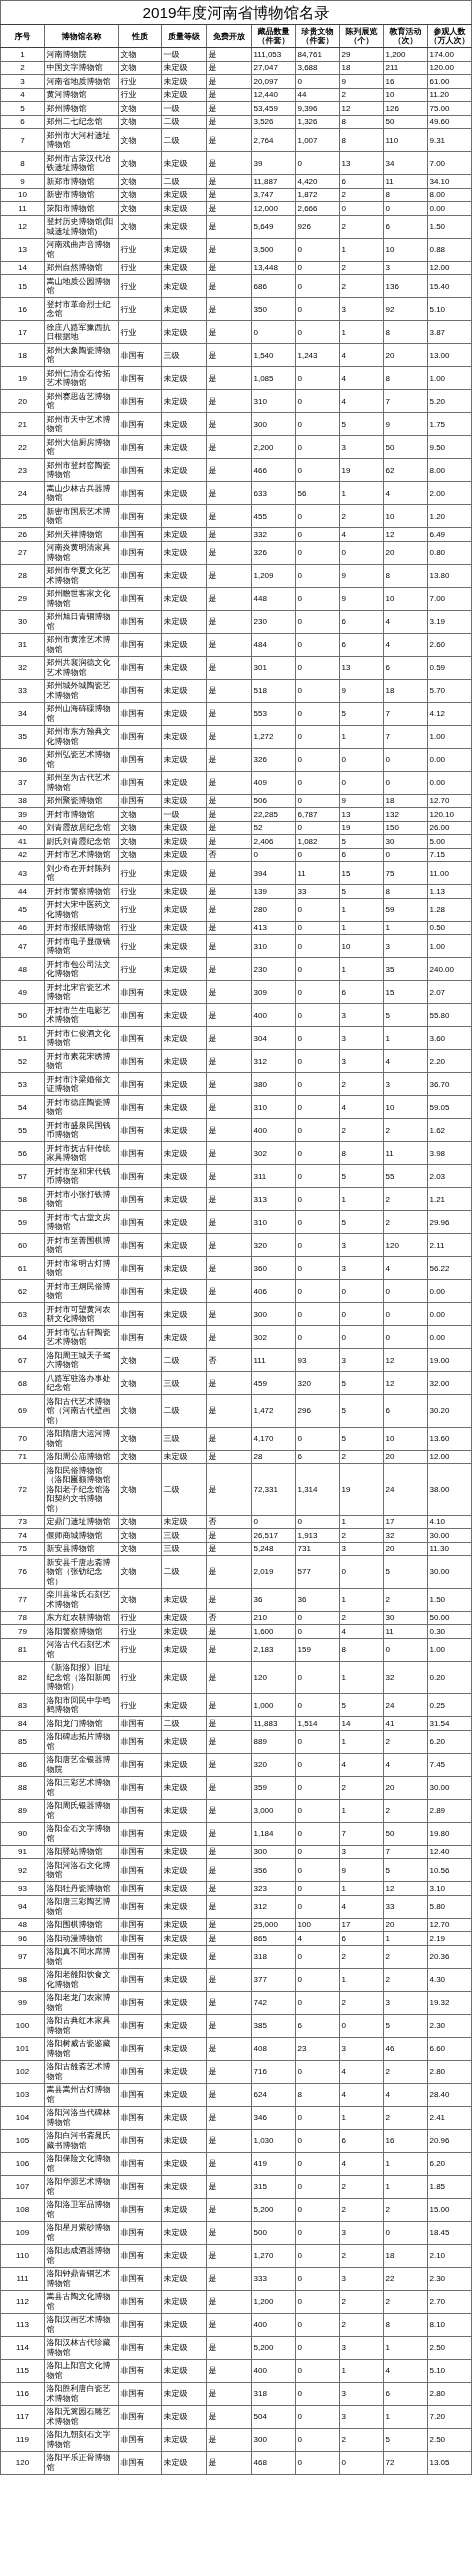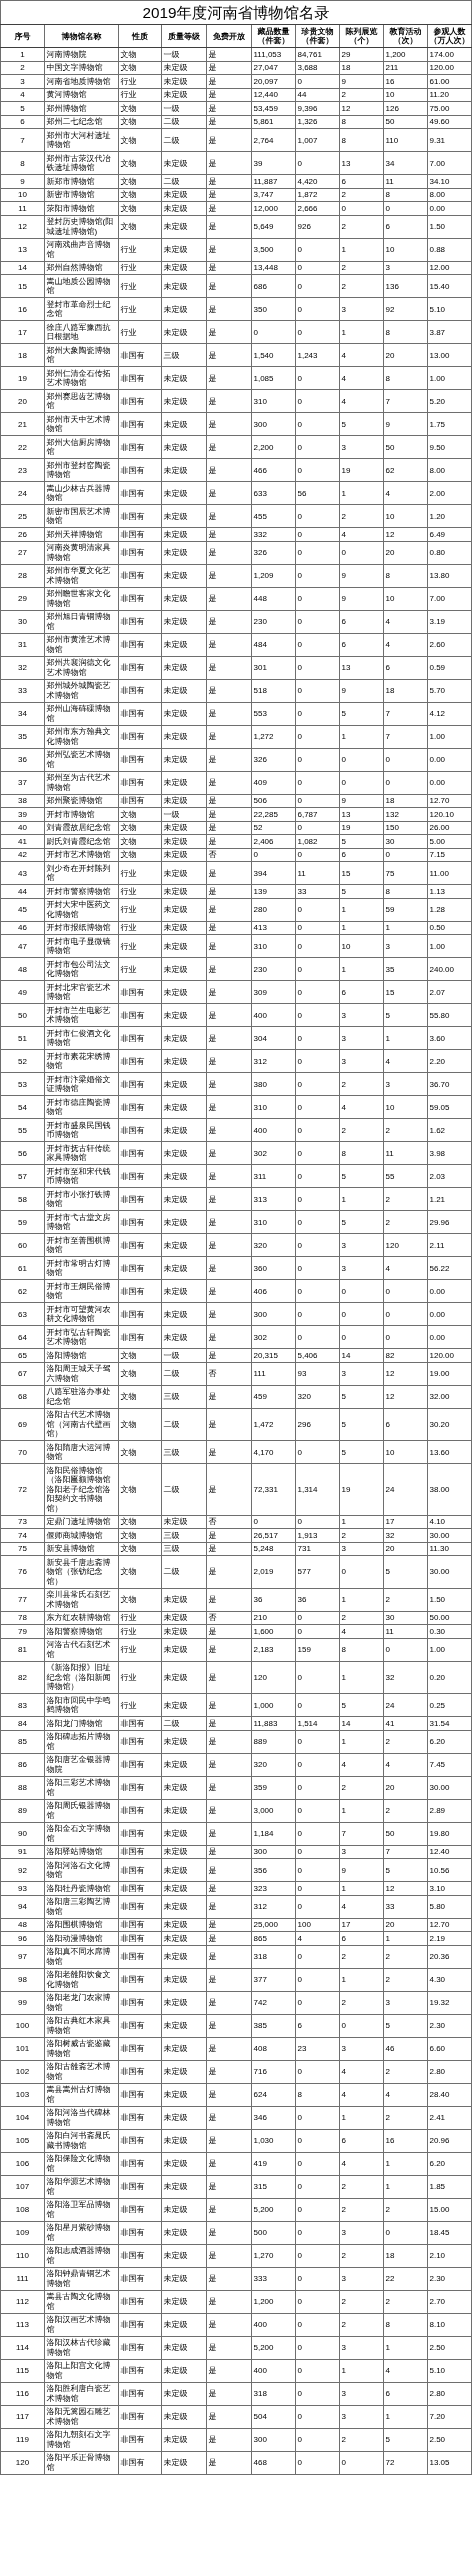--- a/index.html
+++ b/index.html
@@ -104,21 +104,21 @@
         <td class="c-exhibitions">12</td>
         <td class="c-activities">126</td>
         <td class="c-visitors">75.00</td>
       </tr>
       <tr>
         <td class="c-index">6</td>
         <td class="c-name">郑州二七纪念馆</td>
         <td class="c-nature">文物</td>
         <td class="c-grade">二级</td>
         <td class="c-free">是</td>
-        <td class="c-collection">5,861</td>
+        <td class="c-collection">3,526</td>
         <td class="c-relics">1,326</td>
         <td class="c-exhibitions">8</td>
         <td class="c-activities">50</td>
         <td class="c-visitors">49.60</td>
       </tr>
       <tr>
         <td class="c-index">7</td>
         <td class="c-name">郑州市大河村遗址博物馆</td>
         <td class="c-nature">文物</td>
         <td class="c-grade">二级</td>
@@ -807,32 +807,20 @@
         <td class="c-nature">非国有</td>
         <td class="c-grade">未定级</td>
         <td class="c-free">是</td>
         <td class="c-collection">302</td>
         <td class="c-relics">0</td>
         <td class="c-exhibitions">0</td>
         <td class="c-activities">0</td>
         <td class="c-visitors">0.00</td>
       </tr>
       <tr>
-        <td class="c-index">65</td>
-        <td class="c-name">洛阳博物馆</td>
-        <td class="c-nature">文物</td>
-        <td class="c-grade">一级</td>
-        <td class="c-free">是</td>
-        <td class="c-collection">20,315</td>
-        <td class="c-relics">5,406</td>
-        <td class="c-exhibitions">14</td>
-        <td class="c-activities">82</td>
-        <td class="c-visitors">120.00</td>
-      </tr>
-      <tr>
         <td class="c-index">67</td>
         <td class="c-name">洛阳周王城天子驾六博物馆</td>
         <td class="c-nature">文物</td>
         <td class="c-grade">二级</td>
         <td class="c-free">否</td>
         <td class="c-collection">111</td>
         <td class="c-relics">93</td>
         <td class="c-exhibitions">3</td>
         <td class="c-activities">12</td>
         <td class="c-visitors">19.00</td>
@@ -867,20 +855,32 @@
         <td class="c-nature">文物</td>
         <td class="c-grade">三级</td>
         <td class="c-free">是</td>
         <td class="c-collection">4,170</td>
         <td class="c-relics">0</td>
         <td class="c-exhibitions">5</td>
         <td class="c-activities">10</td>
         <td class="c-visitors">13.60</td>
       </tr>
       <tr>
+        <td class="c-index">71</td>
+        <td class="c-name">洛阳周公庙博物馆</td>
+        <td class="c-nature">文物</td>
+        <td class="c-grade">未定级</td>
+        <td class="c-free">是</td>
+        <td class="c-collection">28</td>
+        <td class="c-relics">6</td>
+        <td class="c-exhibitions">2</td>
+        <td class="c-activities">20</td>
+        <td class="c-visitors">12.00</td>
+      </tr>
+      <tr>
         <td class="c-index">72</td>
         <td class="c-name">洛阳民俗博物馆（洛阳匾额博物馆洛阳老子纪念馆洛阳契约文书博物馆）</td>
         <td class="c-nature">文物</td>
         <td class="c-grade">二级</td>
         <td class="c-free">是</td>
         <td class="c-collection">72,331</td>
         <td class="c-relics">1,314</td>
         <td class="c-exhibitions">19</td>
         <td class="c-activities">24</td>
         <td class="c-visitors">38.00</td>

